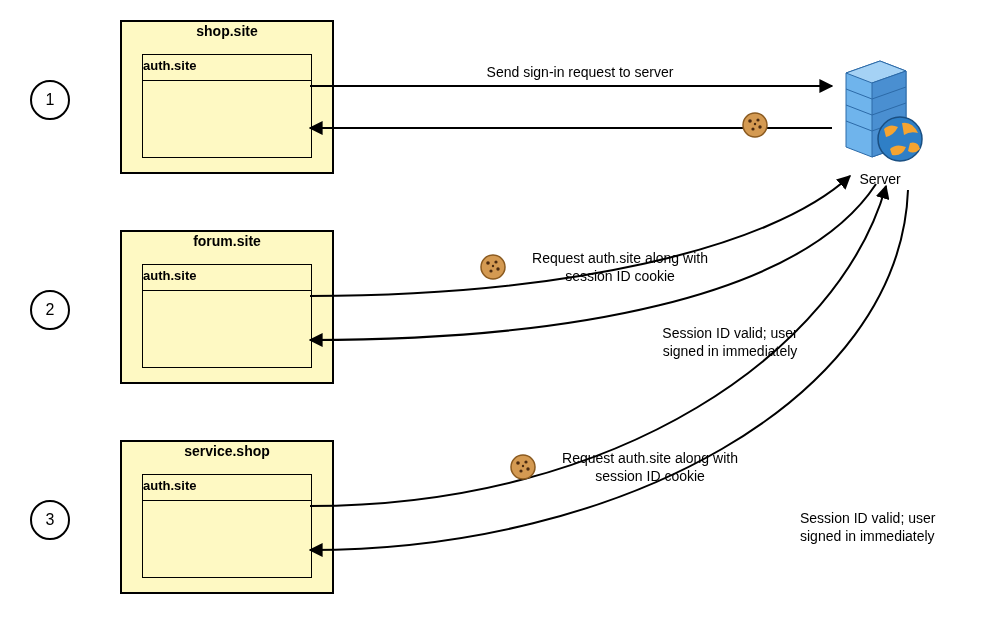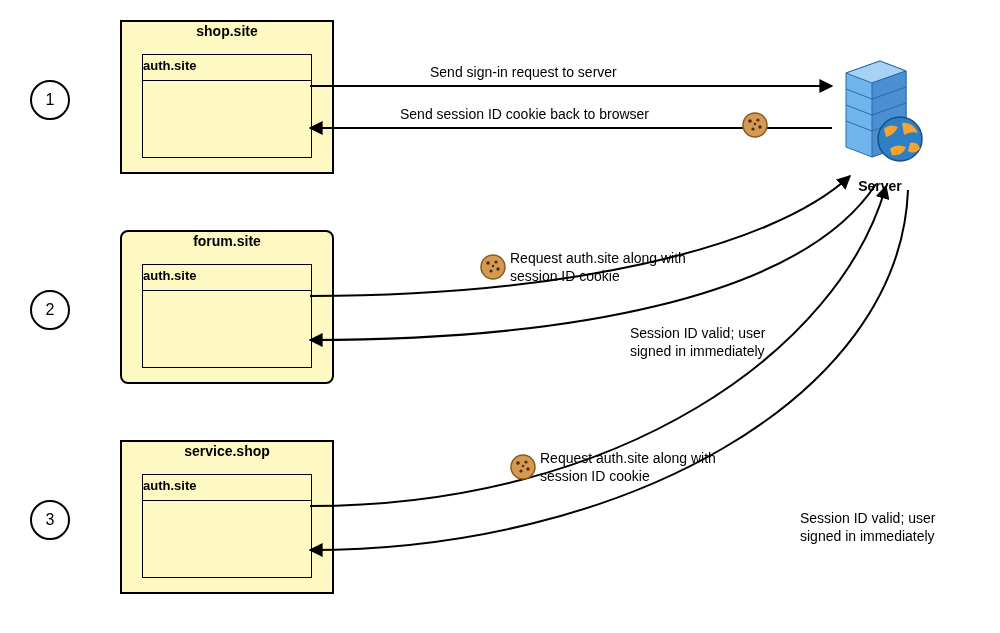--- a/index.html
+++ b/index.html
@@ -55,21 +55,21 @@
     height: 22px;
     border-bottom: 1.5px solid #000;
     font-weight: bold;
     font-size: 13px;
     padding-top: 3px;
   }
   .label {
     position: absolute;
     font-size: 14px;
     line-height: 1.25;
-    text-align: left;
+    text-align: center;
     white-space: pre;
   }
   .server-label {
     position: absolute;
     font-size: 14px;
     text-align: center;
     width: 80px;
   }
   .cookie {
     position: absolute;
@@ -96,21 +96,21 @@
   <div class="step-circle" style="top:290px; left:30px;">2</div>
   <div class="step-circle" style="top:500px; left:30px;">3</div>
 
   <div class="outer-box" style="top:20px; left:120px; width:210px; height:150px;">
     <div class="outer-title">shop.site</div>
     <div class="inner-box">
       <div class="inner-title">auth.site</div>
     </div>
   </div>
 
-  <div class="outer-box" style="top:230px; left:120px; width:210px; height:150px;border-radius:8px;">
+  <div class="outer-box" style="top:230px; left:120px; width:210px; height:150px;">
     <div class="outer-title">forum.site</div>
     <div class="inner-box">
       <div class="inner-title">auth.site</div>
     </div>
   </div>
 
   <div class="outer-box" style="top:440px; left:120px; width:210px; height:150px;">
     <div class="outer-title">service.shop</div>
     <div class="inner-box">
       <div class="inner-title">auth.site</div>
@@ -136,21 +136,21 @@
   </div>
   <div style="position:absolute; top:115px; left:876px;">
     <svg width="48" height="48" viewBox="0 0 48 48">
       <circle cx="24" cy="24" r="22" fill="#2f7fc6" stroke="#1a4f82" stroke-width="1.5"></circle>
       <path d="M8 14 Q14 8 22 12 Q18 20 10 22 Z" fill="#f6a430"></path>
       <path d="M26 8 Q36 6 42 18 Q34 16 28 20 Z" fill="#f6a430"></path>
       <path d="M14 34 Q20 28 30 32 Q26 42 16 40 Z" fill="#f6a430"></path>
       <path d="M34 28 Q42 26 44 34 Q38 40 32 36 Z" fill="#f6a430"></path>
     </svg>
   </div>
-  <div class="server-label" style="top:178px; left:840px;font-weight:bold;">Server</div>
+  <div class="server-label" style="top:171px; left:840px;">Server</div>
 
   <svg class="arrows">
     <defs>
       <marker id="arrow" viewBox="0 0 10 10" refX="9" refY="5" markerWidth="7" markerHeight="7" orient="auto-start-reverse">
         <path d="M 0 0 L 10 5 L 0 10 z" fill="#000"></path>
       </marker>
     </defs>
 
     <line x1="310" y1="86" x2="832" y2="86" stroke="#000" stroke-width="2" marker-end="url(#arrow)"></line>
 
@@ -159,21 +159,20 @@
     <path d="M 310 296 C 560 296, 770 250, 850 176" stroke="#000" stroke-width="2" fill="none" marker-end="url(#arrow)"></path>
 
     <path d="M 876 184 C 800 300, 560 340, 310 340" stroke="#000" stroke-width="2" fill="none" marker-end="url(#arrow)"></path>
 
     <path d="M 310 506 C 620 506, 840 350, 886 186" stroke="#000" stroke-width="2" fill="none" marker-end="url(#arrow)"></path>
 
     <path d="M 908 190 C 900 400, 620 550, 310 550" stroke="#000" stroke-width="2" fill="none" marker-end="url(#arrow)"></path>
   </svg>
 
   <div class="label" style="top:64px; left:430px; width:300px;">Send sign-in request to server</div>
-  <div class="label" style="top:106px; left:400px; width:320px;">Send session ID cookie back to browser</div>
 
   <div class="label" style="top:250px; left:510px; width:220px;">Request auth.site along with
 session ID cookie</div>
   <div class="label" style="top:325px; left:630px; width:200px;">Session ID valid; user
 signed in immediately</div>
 
   <div class="label" style="top:450px; left:540px; width:220px;">Request auth.site along with
 session ID cookie</div>
   <div class="label" style="top:510px; left:800px; width:200px; text-align:left;">Session ID valid; user
 signed in immediately</div>

